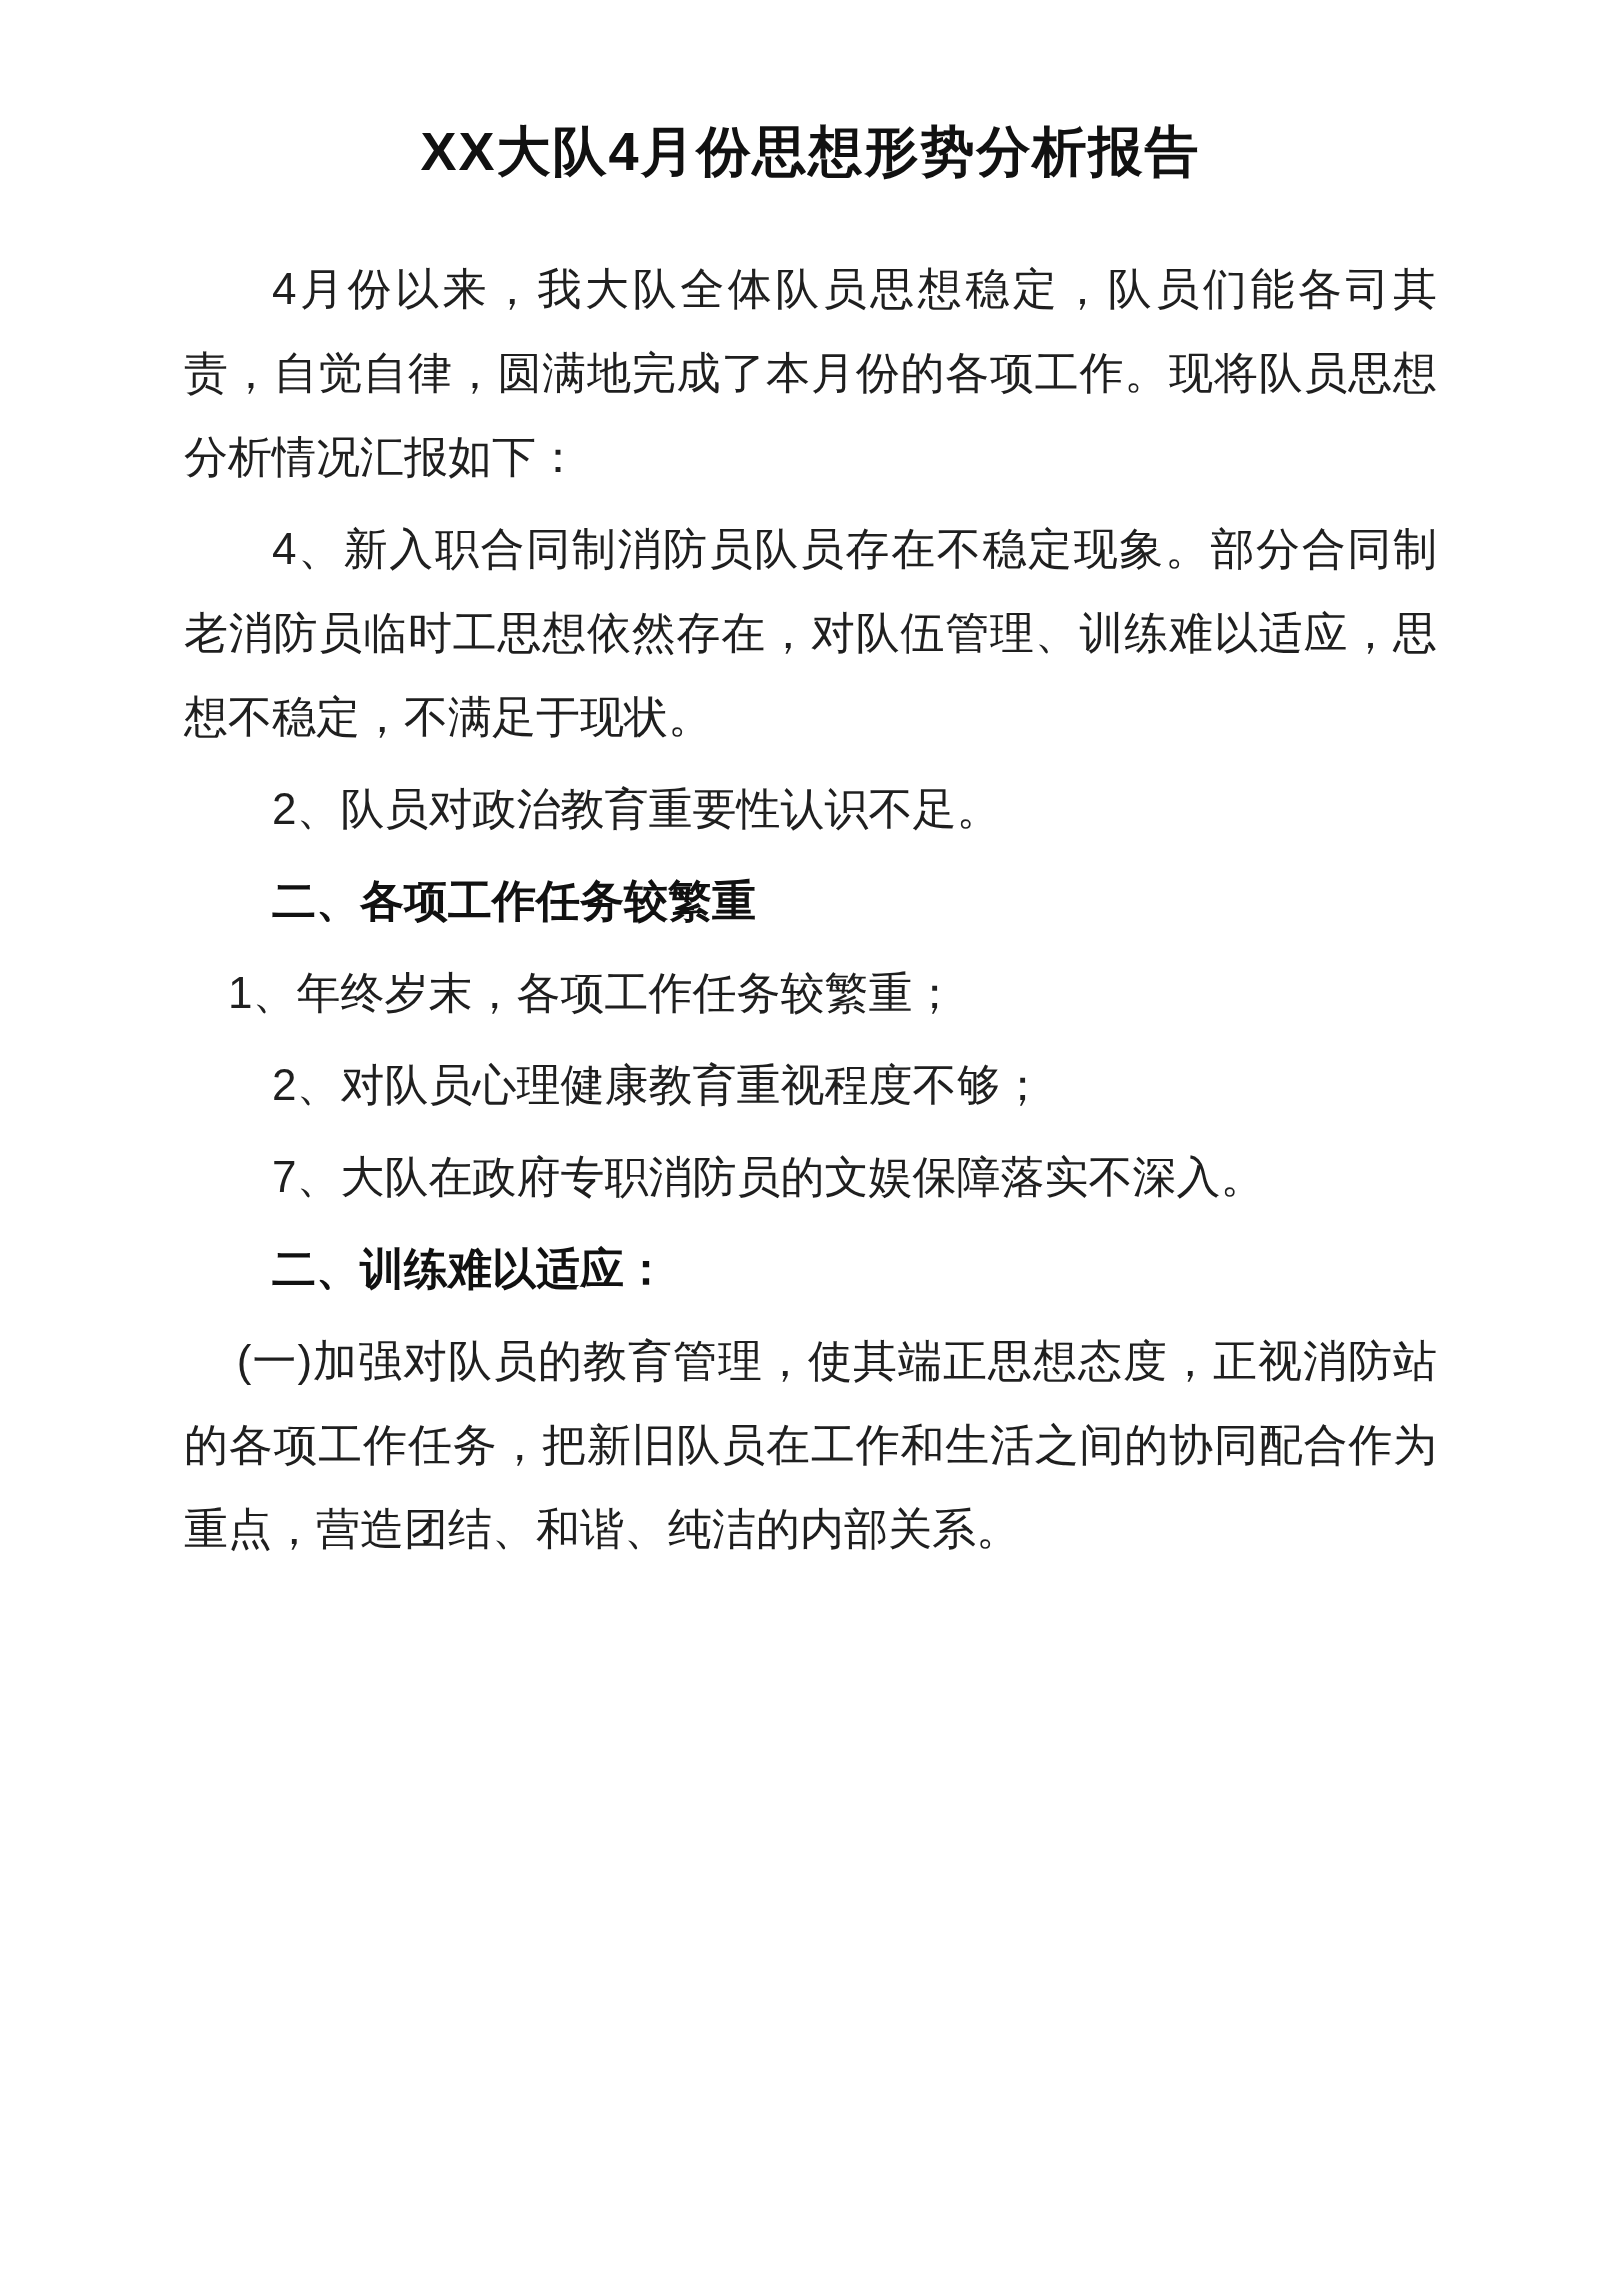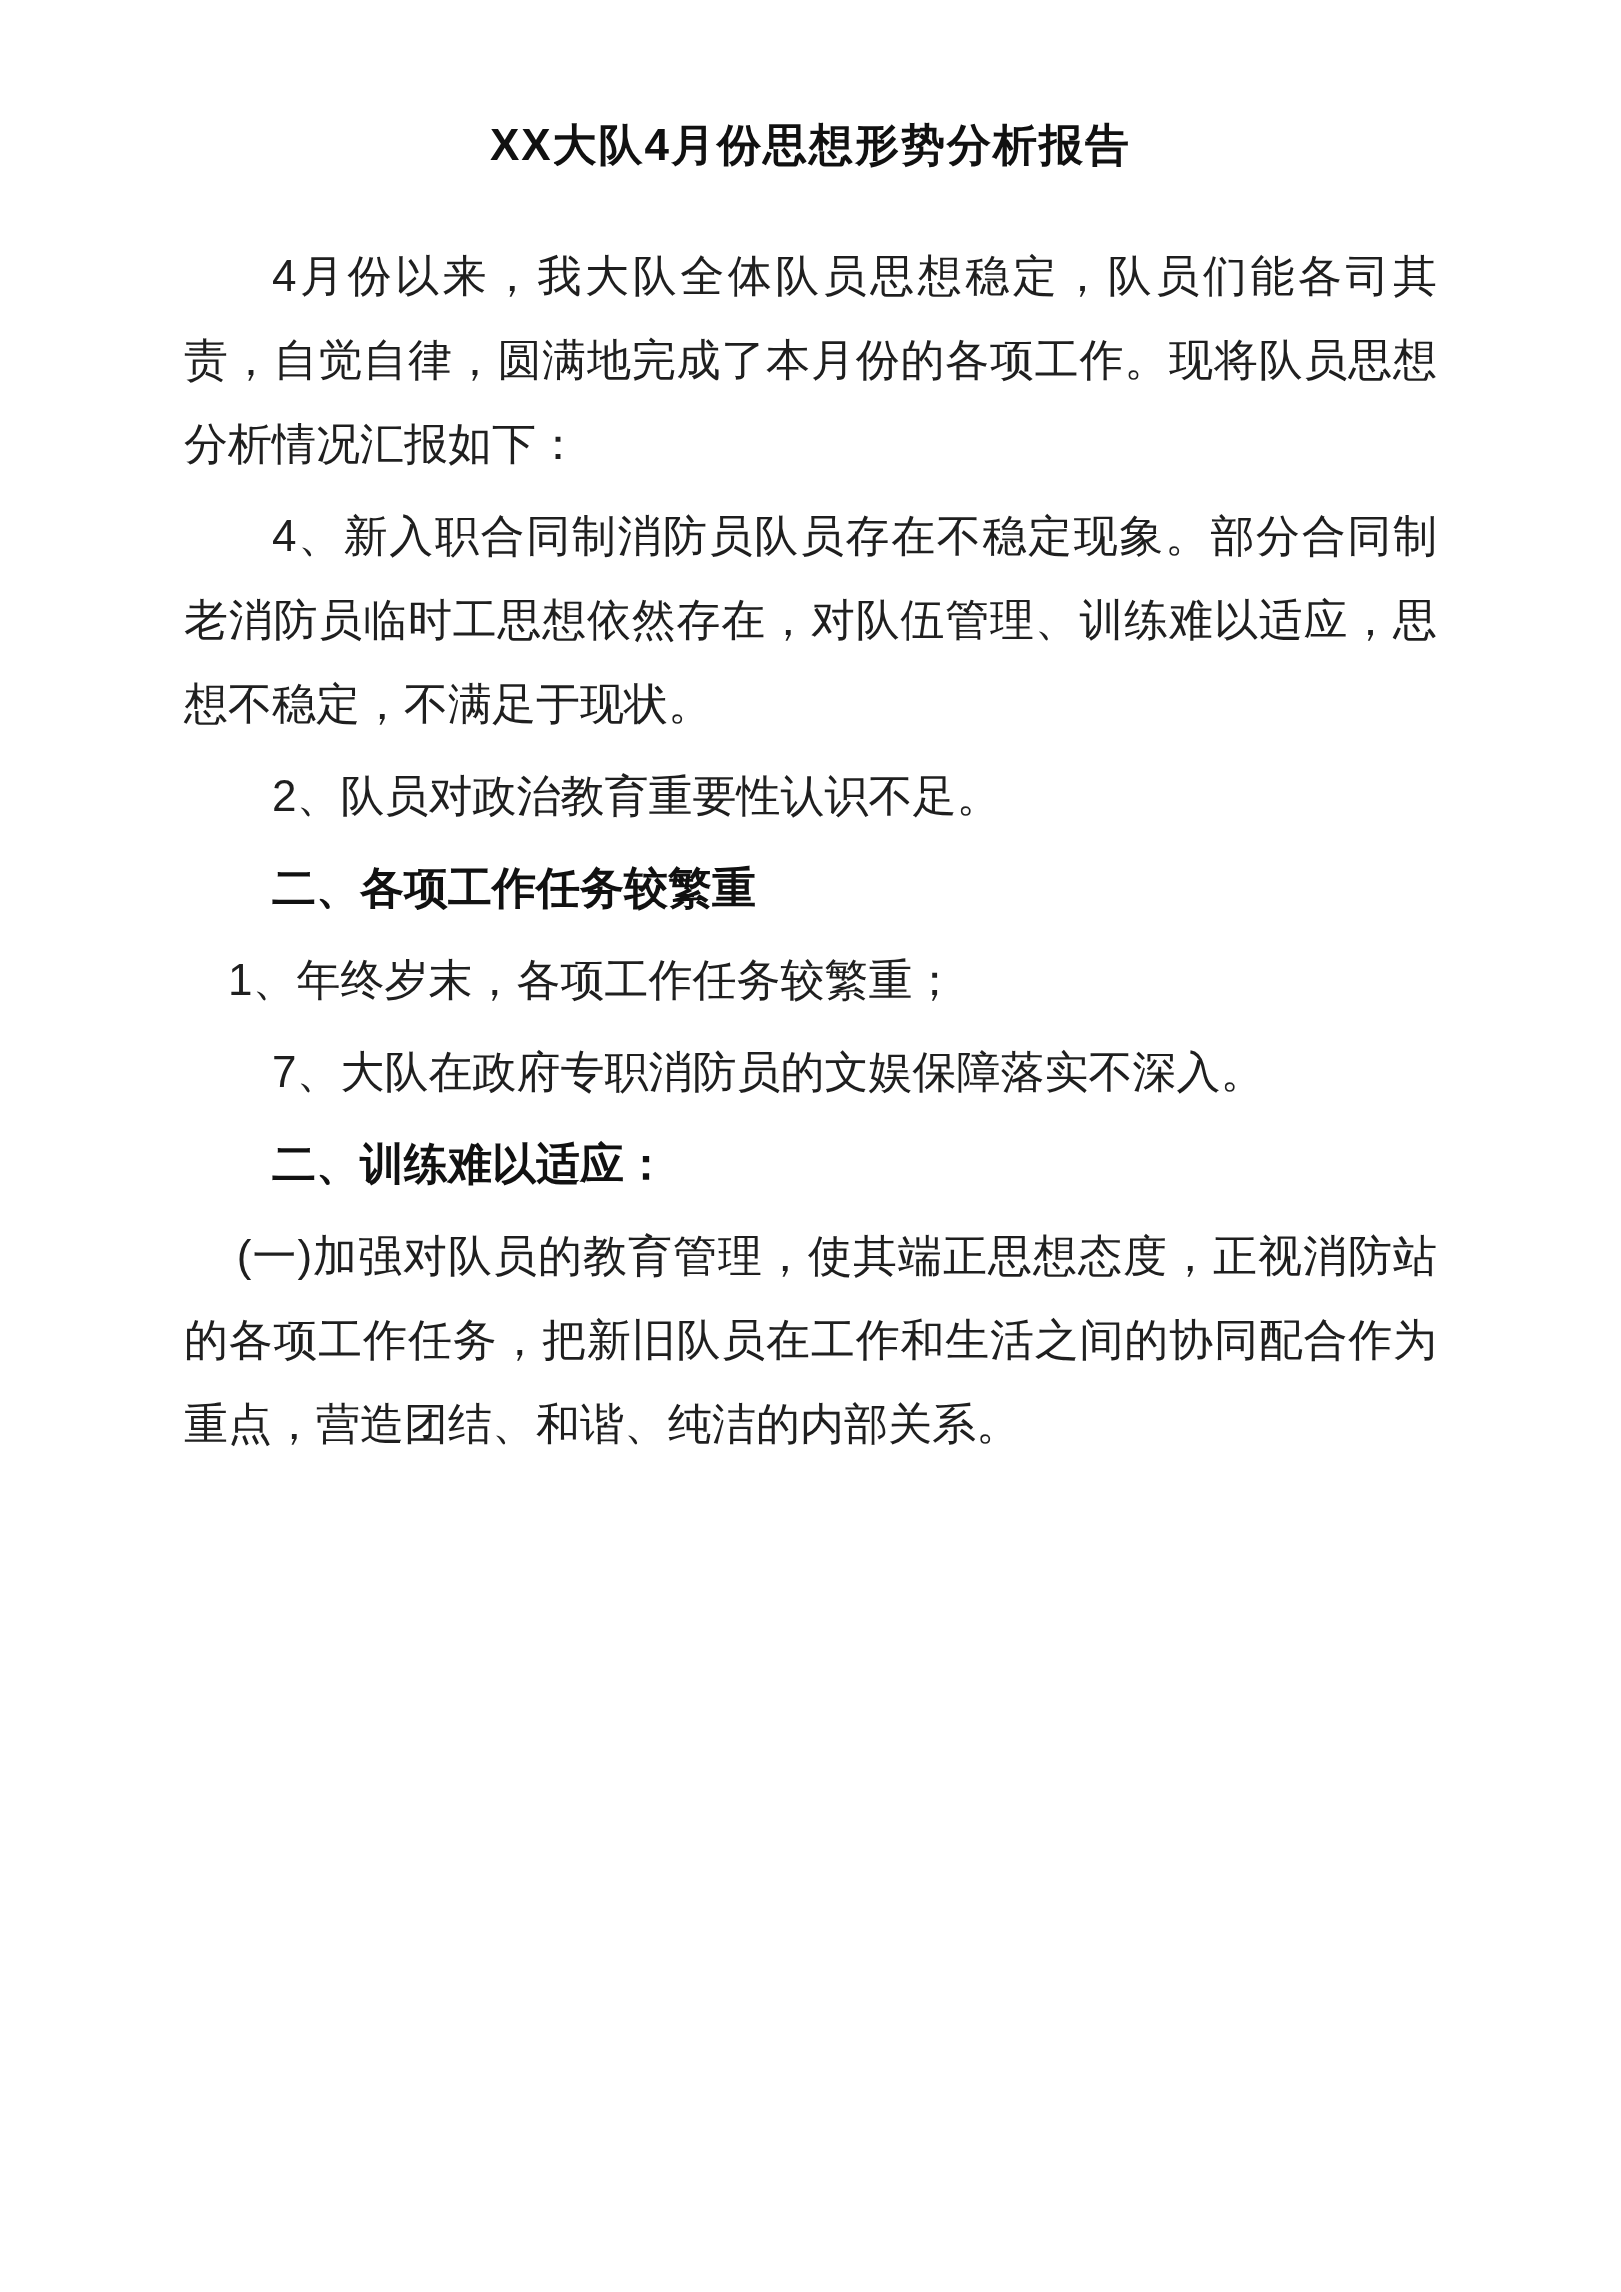--- a/index.html
+++ b/index.html
@@ -14,21 +14,21 @@
     margin: 0 auto;
     background: #ffffff;
     box-sizing: border-box;
     padding: 116px 176px 0 176px;
     font-family: "Liberation Sans", "DejaVu Sans", sans-serif;
     color: #1f1f1f;
     overflow: hidden;
   }
   .doc-title {
     text-align: center;
-    font-size: 44px;
+    font-size: 54px;
     font-weight: bold;
     color: #111111;
     line-height: 1.3;
     margin: 0 0 61px 0;
     letter-spacing: 2px;
   }
   .doc-body p {
     margin: 8px;
     font-size: 44px;
     line-height: 84px;
@@ -59,20 +59,21 @@
 
 
     <p class="indent-2">4、新入职合同制消防员队员存在不稳定现象。部分合同制老消防员临时工思想依然存在，对队伍管理、训练难以适应，思想不稳定，不满足于现状。</p>
 
     <p class="indent-2">2、队员对政治教育重要性认识不足。</p>
 
     <p class="heading indent-2">二、各项工作任务较繁重</p>
 
     <p class="indent-1">1、年终岁末，各项工作任务较繁重；</p>
 
+    <p class="indent-2">2、对队员心理健康教育重视程度不够；</p>
 
     <p class="indent-2">7、大队在政府专职消防员的文娱保障落实不深入。</p>
 
     <p class="heading indent-2">二、训练难以适应：</p>
 
     <p class="indent-12">(一)加强对队员的教育管理，使其端正思想态度，正视消防站的各项工作任务，把新旧队员在工作和生活之间的协同配合作为重点，营造团结、和谐、纯洁的内部关系。</p>
 
 
   </div>
 </div>

